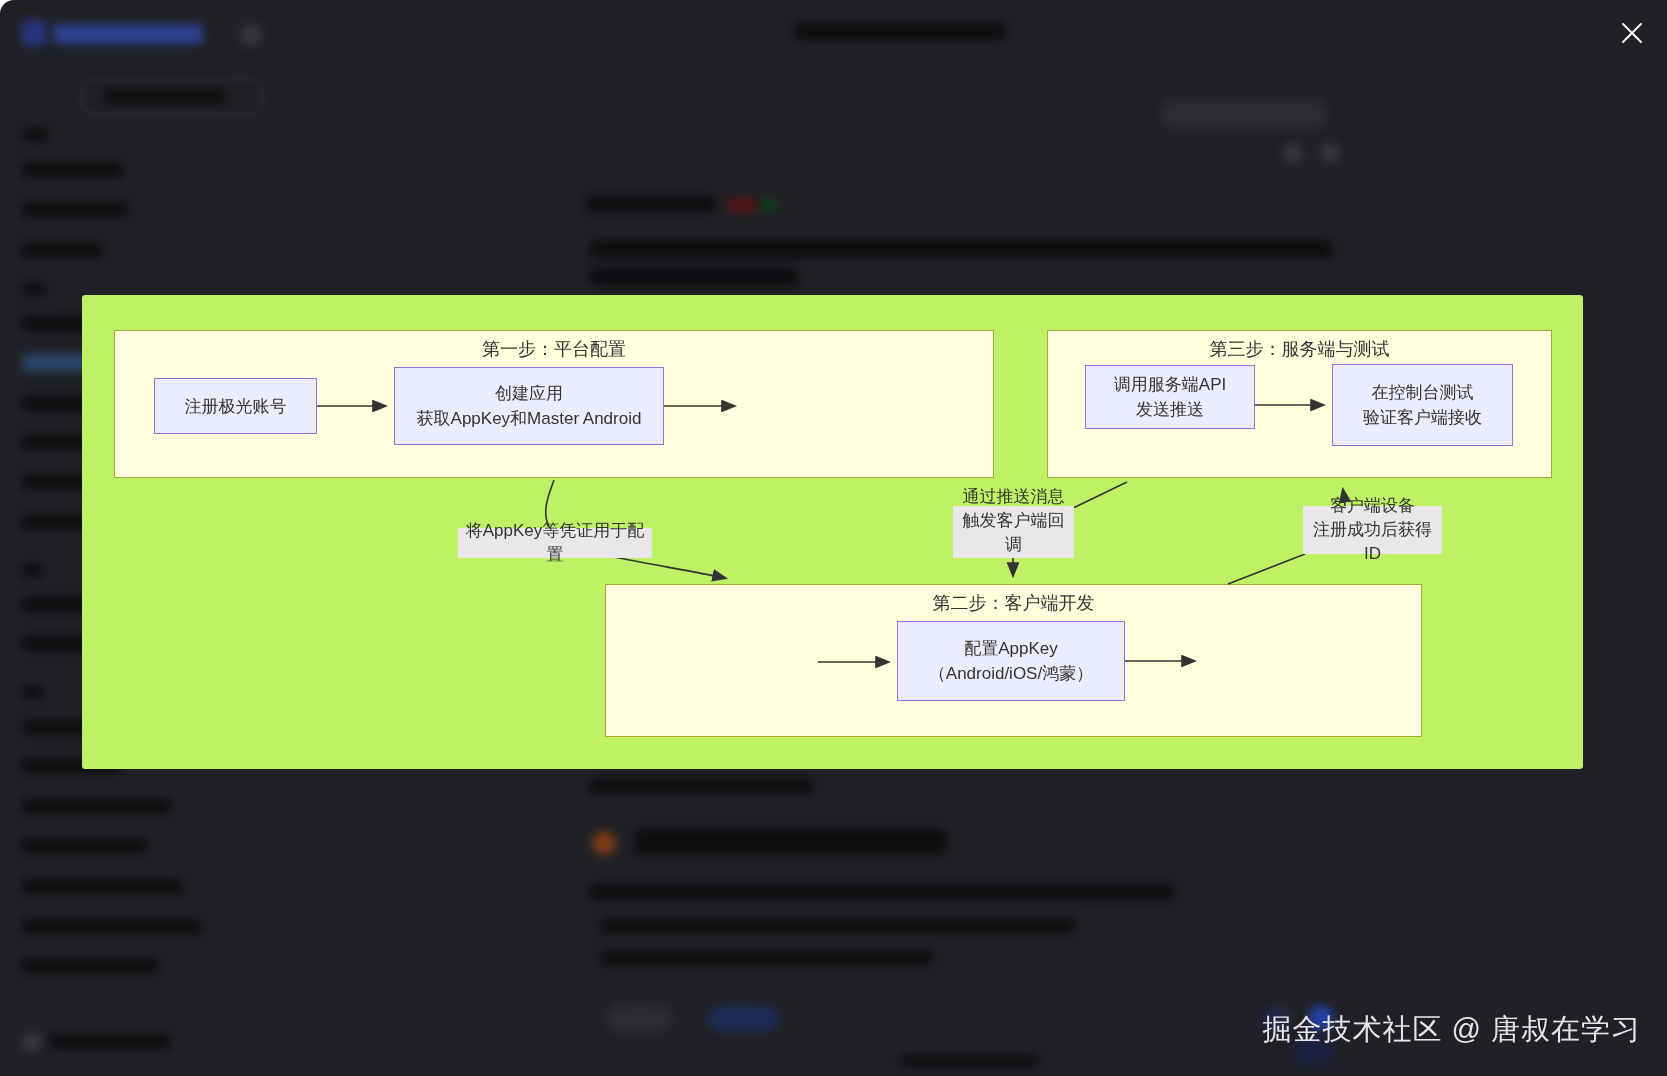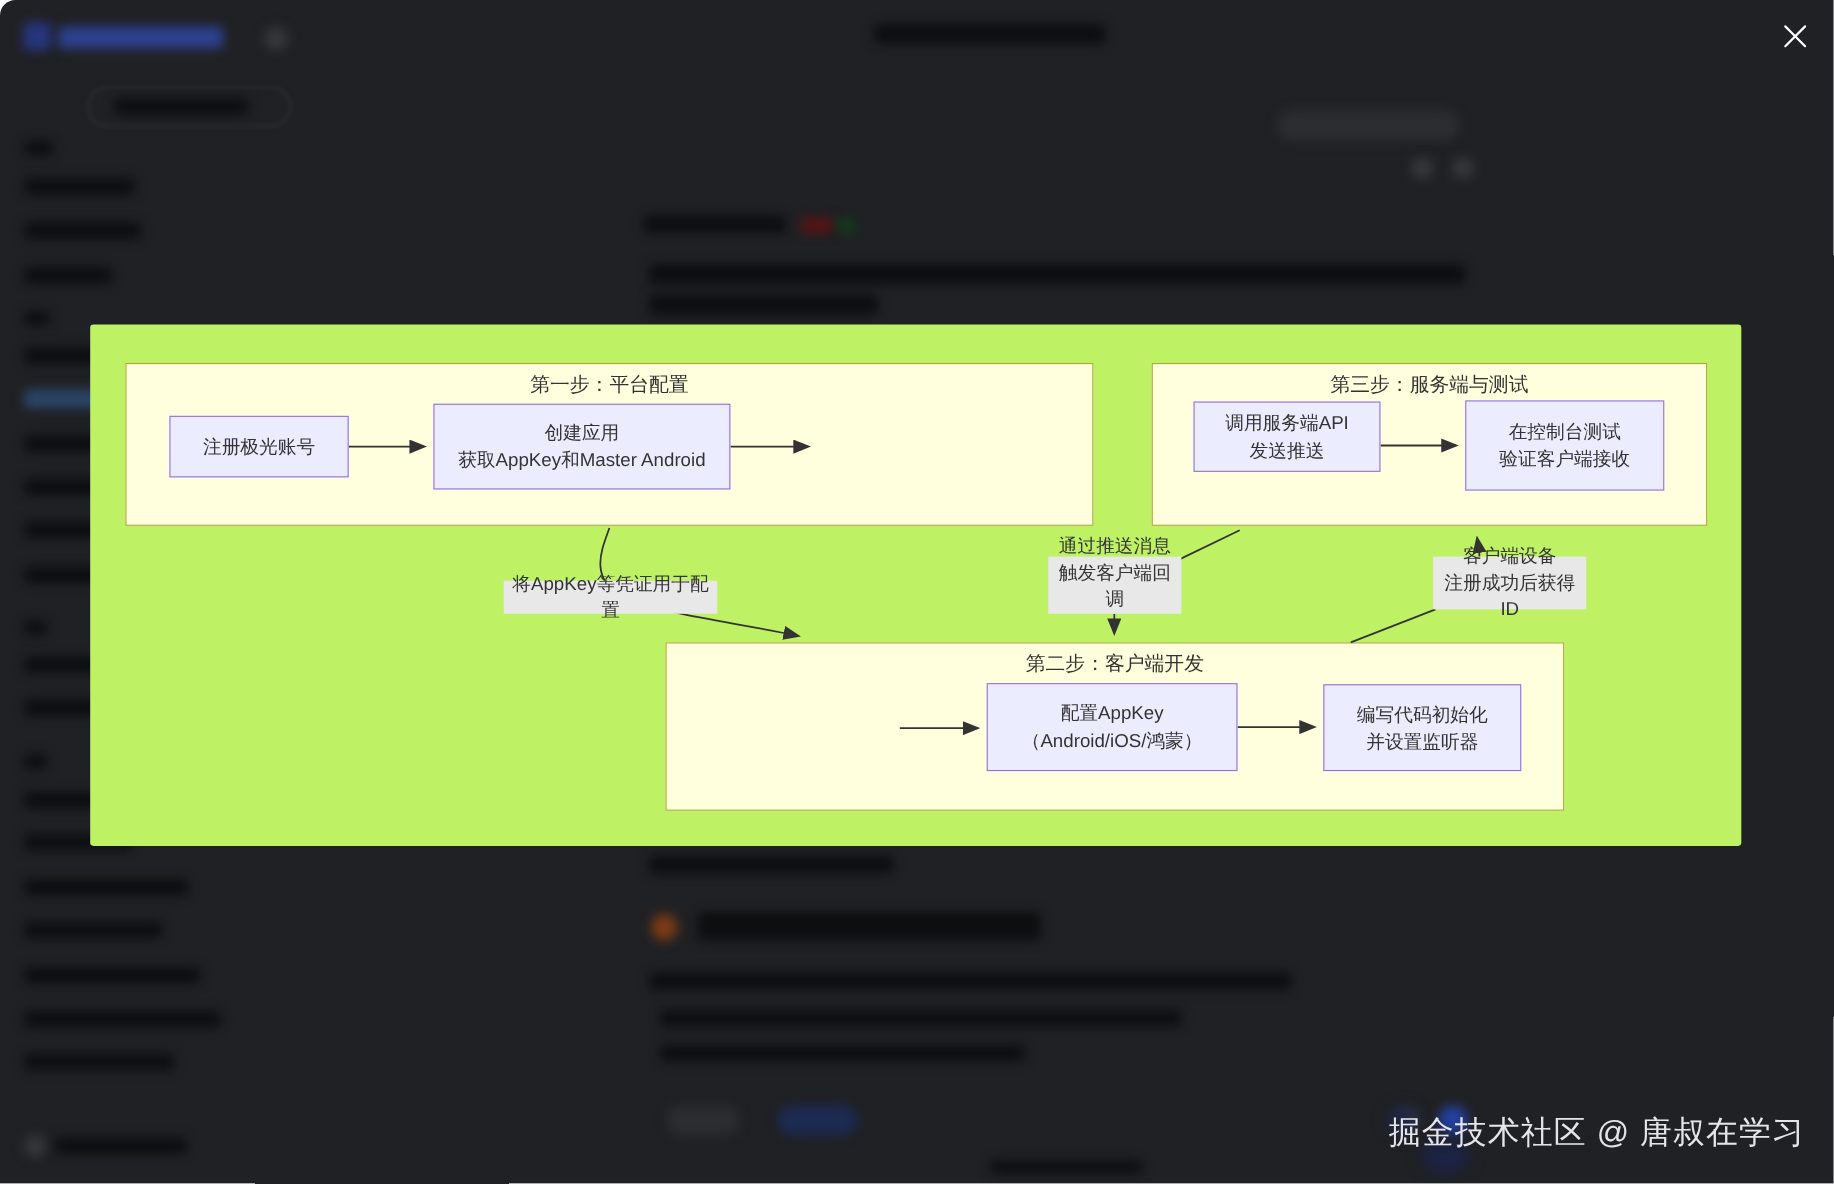--- a/index.html
+++ b/index.html
@@ -152,24 +152,20 @@
     </div>
     <div class="node" style="left:1250px;top:69px;width:181px;height:82px;font-family:Liberation Serif, serif;">
       <div>在控制台测试</div>
       <div>验证客户端接收</div>
     </div>
 
     <div class="node" style="left:815px;top:326px;width:228px;height:80px;">
       <div>配置AppKey</div>
       <div>（Android/iOS/鸿蒙）</div>
     </div>
-    <div class="node" style="left:1121px;top:327px;width:180px;height:79px;">
-      <div>编写代码初始化</div>
-      <div>并设置监听器</div>
-    </div>
 
     <div class="edge-label" style="left:376px;top:233px;width:194px;height:30px;">
       <div>将AppKey等凭证用于配置</div>
     </div>
     <div class="edge-label" style="left:871px;top:211px;width:121px;height:52px;justify-content:flex-end;">
       <div>通过推送消息</div>
       <div>触发客户端回调</div>
     </div>
     <div class="edge-label" style="left:1221px;top:211px;width:139px;height:48px;">
       <div>客户端设备</div>

